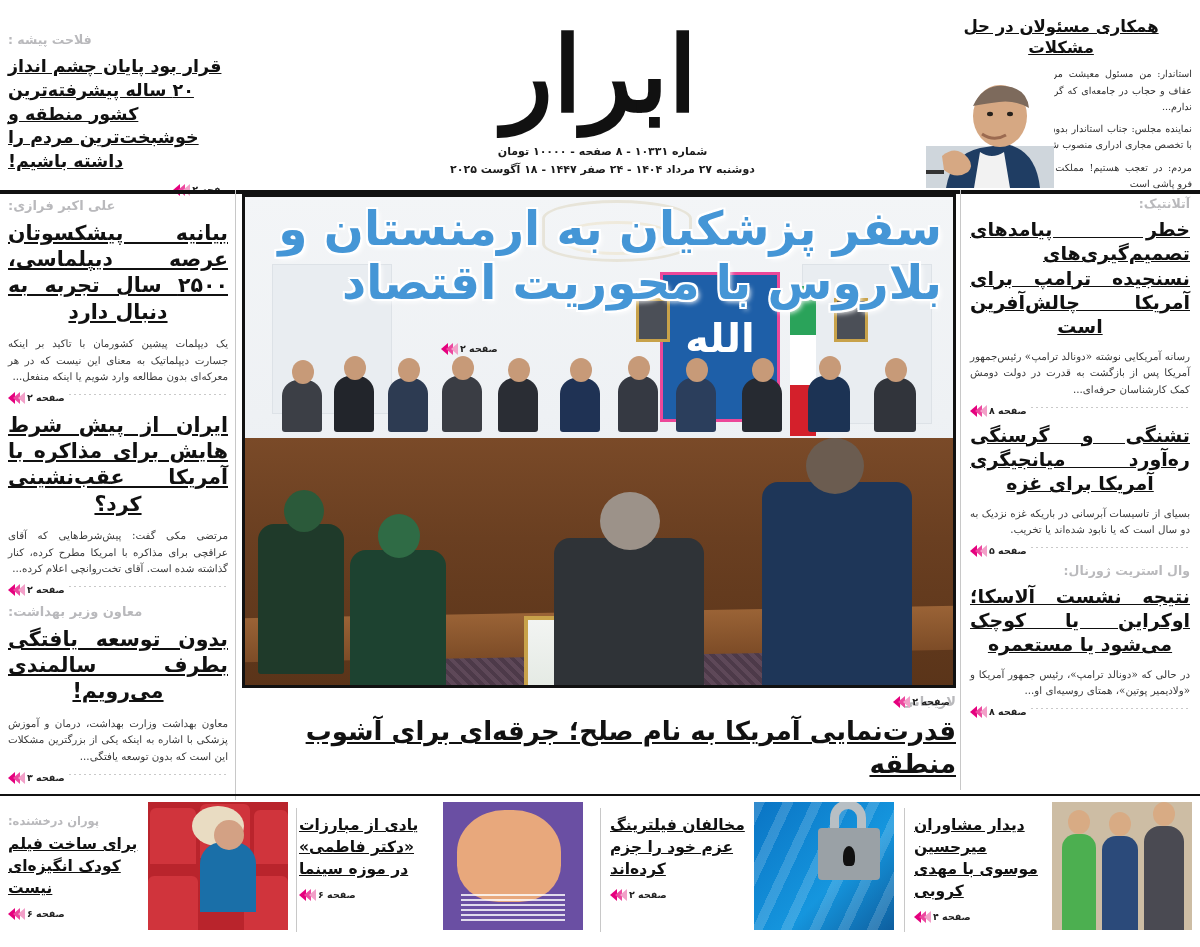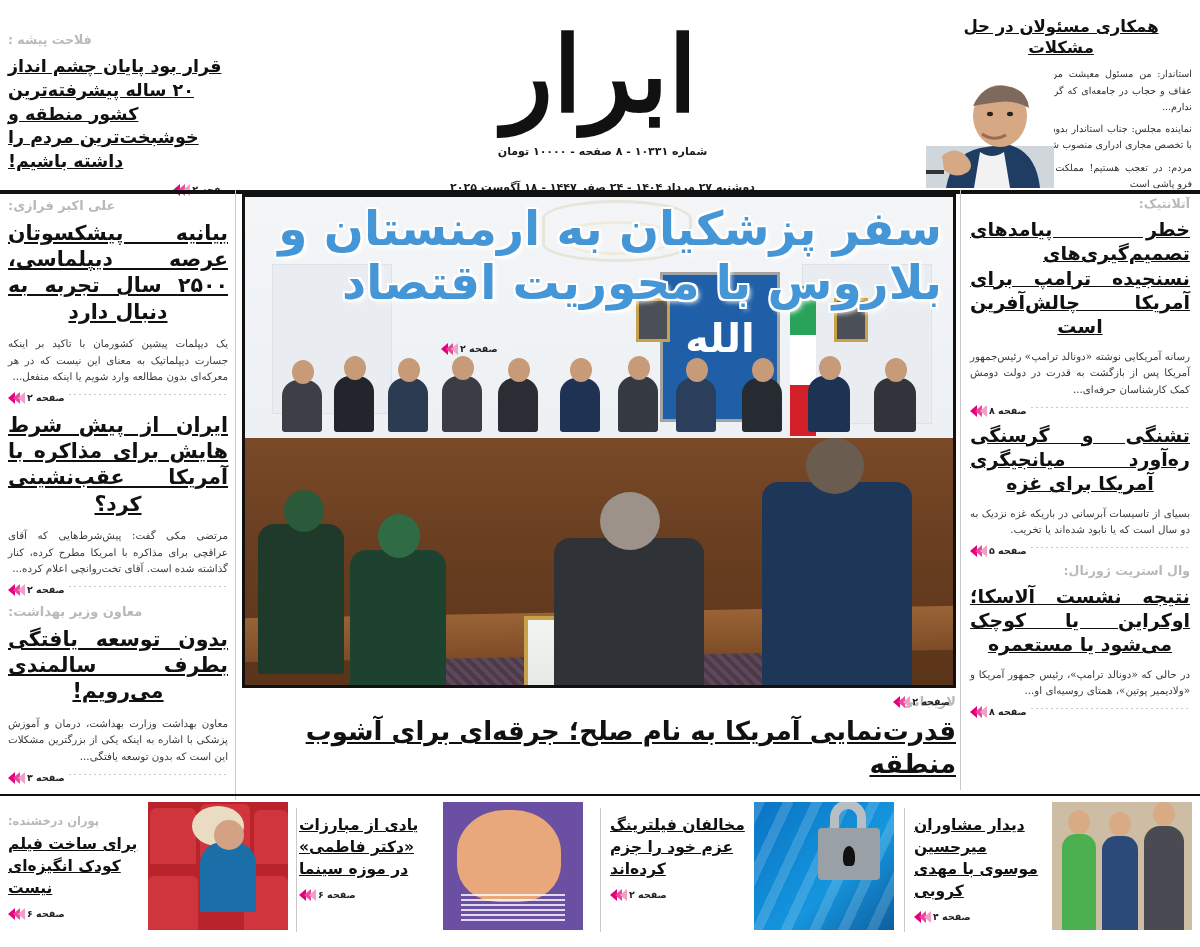--- a/index.html
+++ b/index.html
@@ -68,21 +68,21 @@
     text-align: center;
     font-family: "DejaVu Serif", "Liberation Serif", serif;
     font-size: 104px; font-weight: bold; color: #111;
     line-height: 1.18; letter-spacing: -4px;
   }
   .mast-meta {
     position: absolute; right: 425px; top: 137px; width: 345px;
     text-align: center; color: #1a1a1a;
   }
   .mast-issue { font-size: 11px; font-weight: bold; letter-spacing: 0px; }
-  .mast-date  { font-size: 11px; font-weight: bold; margin-top: 23px; }
+  .mast-date  { font-size: 11px; font-weight: bold; margin-top: 5px; }
 
   
   .tl-teaser { position: absolute; left: 8px; top: 24px; width: 222px; text-align: left; }
   .tl-teaser .kicker { font-size: 12.5px; margin-bottom: 8px; }
   .tl-teaser .hl { font-size: 17.5px; line-height: 1.36; }
   .tl-teaser .pageref { margin-top: 10px; justify-content: flex-end; direction: ltr; }
 
   
   .tr-teaser { position: absolute; right: 8px; top: 8px; width: 262px; }
   .tr-teaser .hl { font-size: 16.5px; text-align: center; }
@@ -139,21 +139,21 @@
   }
 
   
   .room-wall   { position: absolute; inset: 0; background: linear-gradient(#f3f5f7 0%, #eef1f4 45%, #e7ebef 100%); }
   .wall-panel  { position: absolute; background: #e9edf1; border: 1px solid #dde2e7; }
   .chandelier  { position: absolute; left: 300px; top: 6px; width: 150px; height: 62px;
                  border: 3px solid #e6e2d4; border-radius: 50%/30%; opacity: .85; }
   .chandelier:after { content:""; position:absolute; left:18px; top:18px; right:18px; height: 28px;
                  border: 3px solid #efe9d8; border-radius: 50%/40%; }
   .flag-panel  { position: absolute; right: 176px; top: 78px; width: 120px; height: 150px;
-                 background: #1e5fa8; border: 3px solid #a3a3a3; }
+                 background: #1e5fa8; border: 3px solid #ec4899; }
   .flag-emblem { position: absolute; left: 50%; top: 44%; transform: translate(-50%,-50%);
                  color: #fff; font-size: 40px; font-weight: bold; }
   .iran-flag   { position: absolute; right: 140px; top: 92px; width: 26px; height: 150px;
                  background: linear-gradient(to bottom, #2aa35a 0%, #2aa35a 33%, #fff 33%, #fff 66%, #d4202b 66%, #d4202b 100%); }
   .portrait    { position: absolute; width: 34px; height: 44px; background: #4b4f57; border: 3px solid #c8a24a; }
   .table-main  { position: absolute; left: 0; right: 0; bottom: 0; height: 250px;
                  background: linear-gradient(#7a4a28, #6a3f21 40%, #5a3419); }
   .table-top   { position: absolute; left: -40px; right: -40px; top: 174px; height: 44px;
                  background: linear-gradient(#9a6336, #7d4c27); transform: skewY(-1deg); }
   .carpet      { position: absolute; left: 120px; right: 120px; top: 196px; height: 120px;

